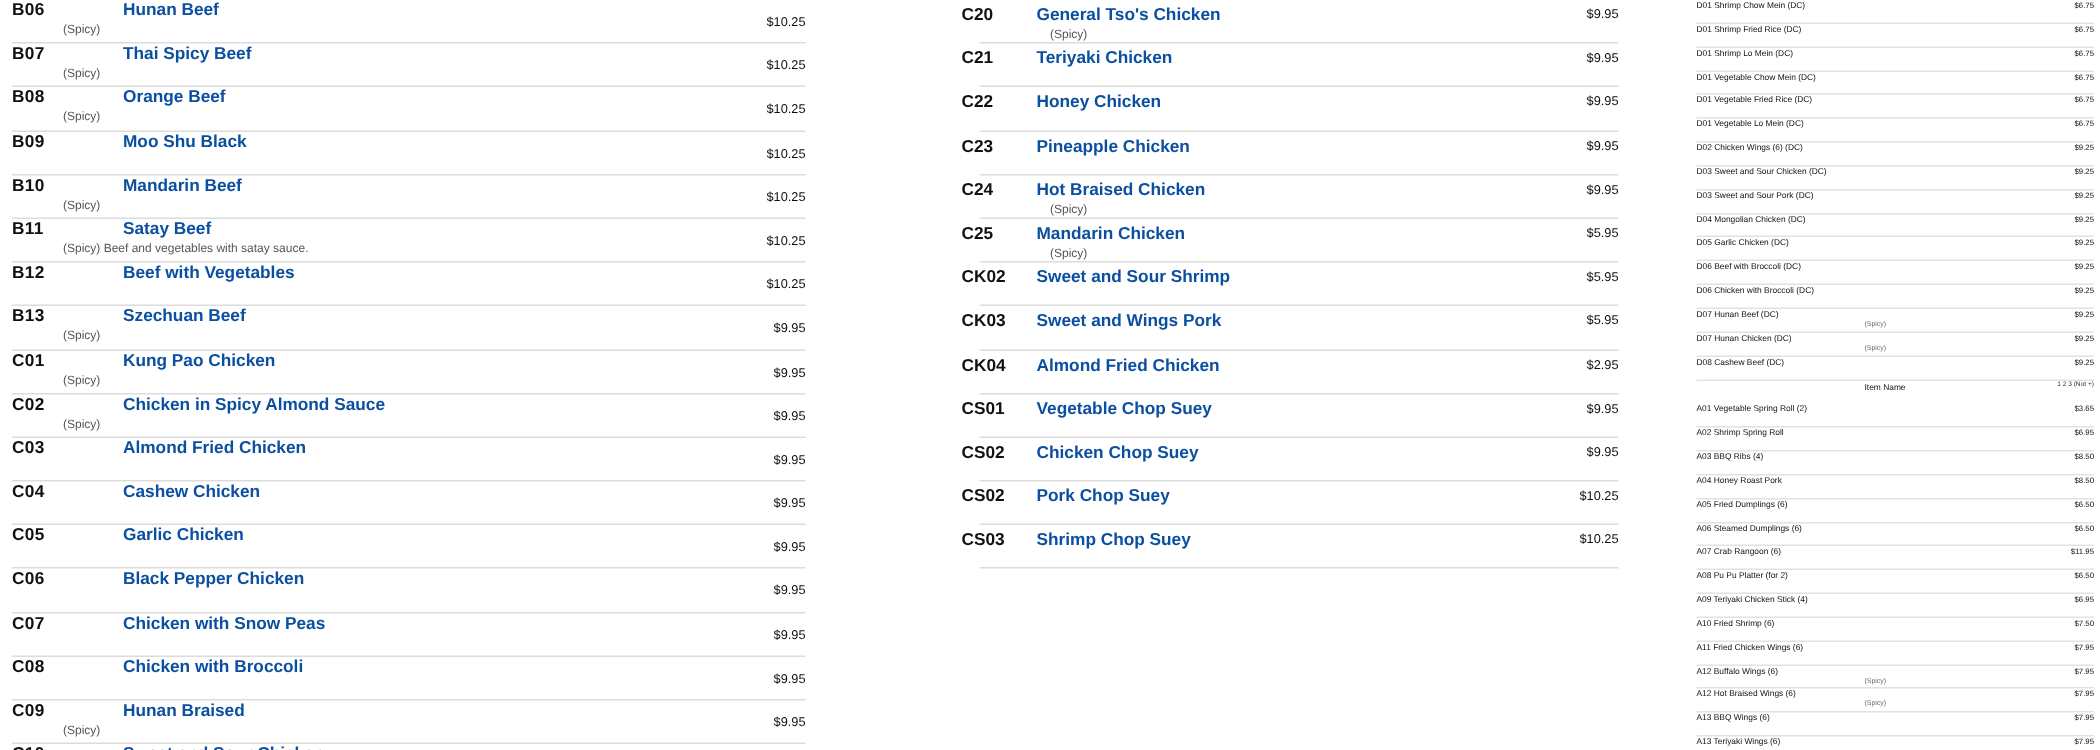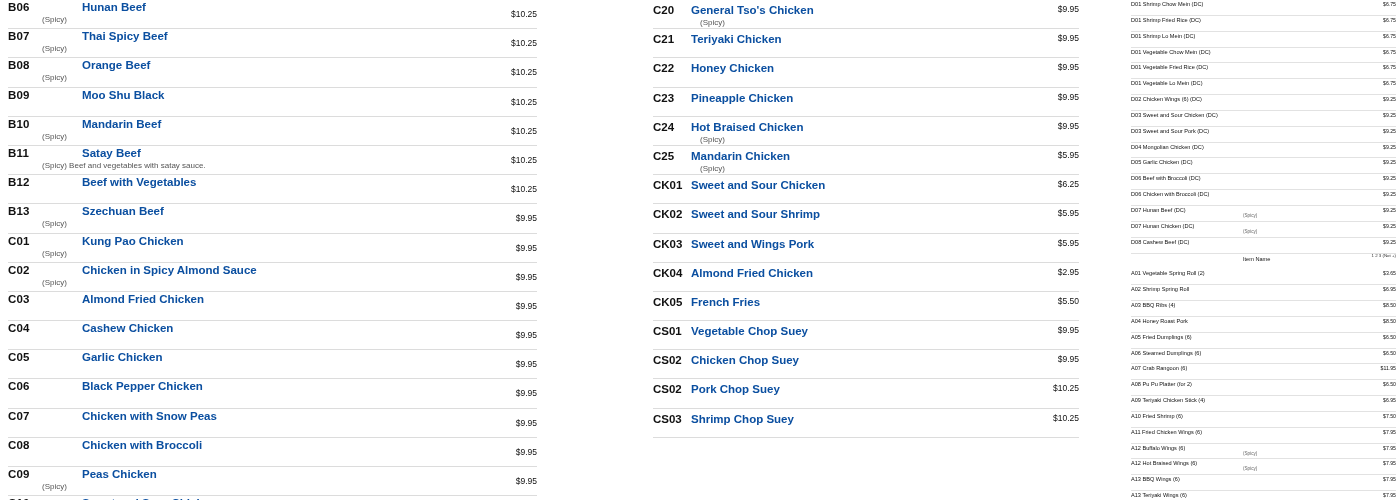--- a/index.html
+++ b/index.html
@@ -34,21 +34,21 @@
   }
   .c1row .rule{
     position:absolute;left:8px;right:8px;bottom:0;
     border-bottom:1px solid #dcdcdc;height:0;
   }
 
   
   .col2{position:absolute;left:545px;top:0;width:550px;height:500px;}
   .c2row{position:relative;height:29.2px;}
   .c2row .code{
-    position:absolute;left:108px;top:4px;
+    position:absolute;left:96px;top:4px;
     font-size:11.5px;font-weight:bold;color:#111;
   }
   .c2row .name{
     position:absolute;left:146px;top:4px;
     font-size:11.5px;font-weight:bold;color:#0b4fa0;
     white-space:nowrap;
   }
   .c2row .note{
     position:absolute;left:155px;top:18px;
     font-size:8px;color:#555;
@@ -195,21 +195,21 @@
         <span class="rule"></span>
       </div>
       <div class="c1row">
         <span class="code">C08</span>
         <span class="name">Chicken with Broccoli</span>
         <span class="price">$9.95</span>
         <span class="rule"></span>
       </div>
       <div class="c1row">
         <span class="code">C09</span>
-        <span class="name">Peas Chicken</span>
+        <span class="name">Hunan Braised</span>
         <span class="note">(Spicy)</span>
         <span class="price">$9.95</span>
         <span class="rule"></span>
       </div>
       <div class="c1row">
         <span class="code">C10</span>
         <span class="name">Sweet and Sour Chicken</span>
       </div>
     </div>
   <div class="col2">
@@ -243,26 +243,20 @@
         <span class="name">Hot Braised Chicken</span>
         <span class="note">(Spicy)</span>
         <span class="price">$9.95</span>
         <span class="rule"></span>
       </div>
       <div class="c2row">
         <span class="code">C25</span>
         <span class="name">Mandarin Chicken</span>
         <span class="note">(Spicy)</span>
         <span class="price">$5.95</span>
-        <span class="rule"></span>
-      </div>
-      <div class="c2row">
-        <span class="code">CK01</span>
-        <span class="name">Sweet and Sour Chicken</span>
-        <span class="price">$6.25</span>
         <span class="rule"></span>
       </div>
       <div class="c2row">
         <span class="code">CK02</span>
         <span class="name">Sweet and Sour Shrimp</span>
         <span class="price">$5.95</span>
         <span class="rule"></span>
       </div>
       <div class="c2row">
         <span class="code">CK03</span>
@@ -270,26 +264,20 @@
         <span class="price">$5.95</span>
         <span class="rule"></span>
       </div>
       <div class="c2row">
         <span class="code">CK04</span>
         <span class="name">Almond Fried Chicken</span>
         <span class="price">$2.95</span>
         <span class="rule"></span>
       </div>
       <div class="c2row">
-        <span class="code">CK05</span>
-        <span class="name">French Fries</span>
-        <span class="price">$5.50</span>
-        <span class="rule"></span>
-      </div>
-      <div class="c2row">
         <span class="code">CS01</span>
         <span class="name">Vegetable Chop Suey</span>
         <span class="price">$9.95</span>
         <span class="rule"></span>
       </div>
       <div class="c2row">
         <span class="code">CS02</span>
         <span class="name">Chicken Chop Suey</span>
         <span class="price">$9.95</span>
         <span class="rule"></span>

